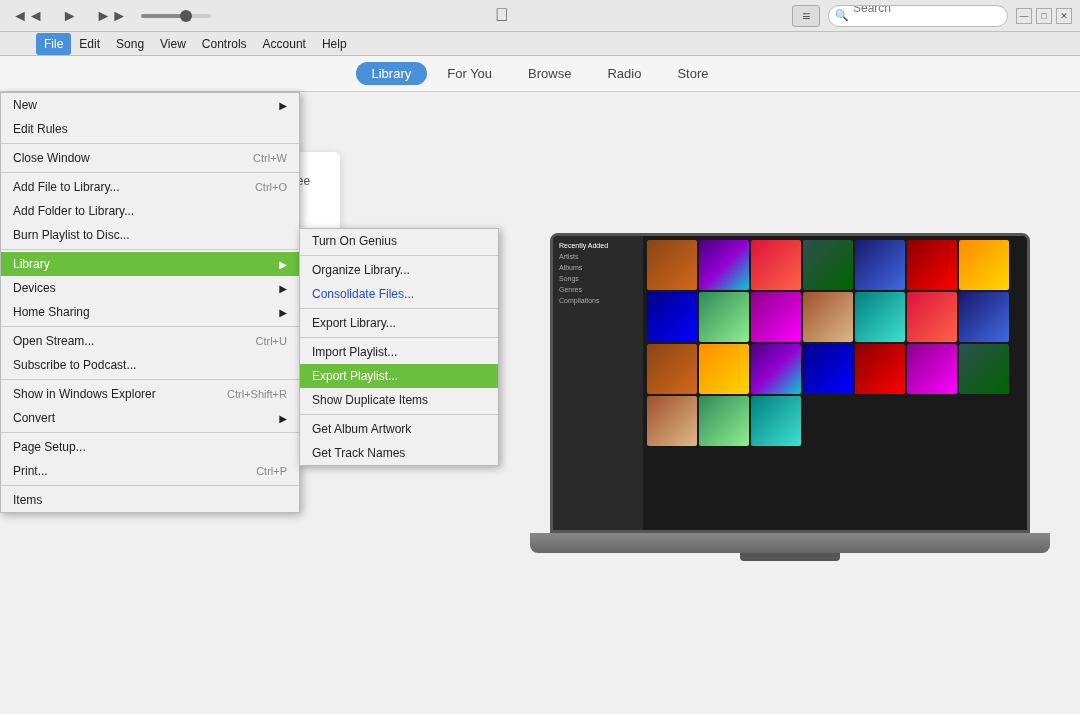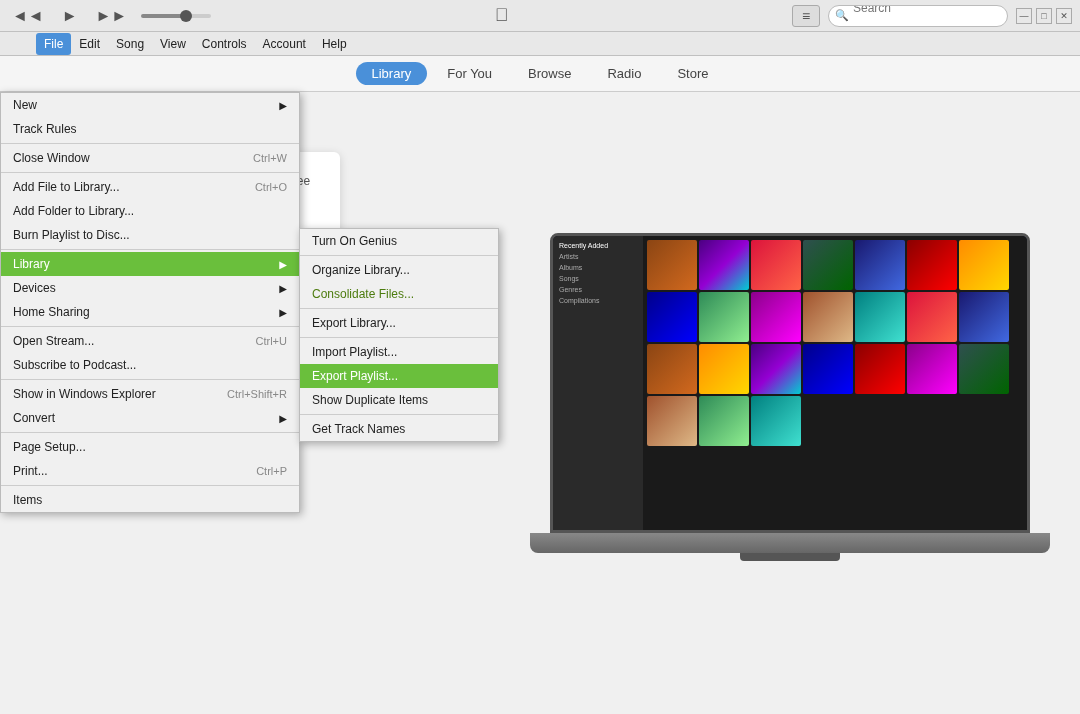--- a/index.html
+++ b/index.html
@@ -351,21 +351,21 @@
       justify-content: space-between;
       font-size: 12px;
       color: #222;
       min-height: 24px;
     }
     .submenu-item.highlighted {
       background: #6abf3c;
       color: white;
     }
     .submenu-item.disabled {
-      color: #4d7c0f;
+      color: #1d4ed8;
       cursor: default;
     }
     .submenu-separator {
       height: 1px;
       background: #ccc;
       margin: 2px 0;
     }
 
     
     .screen-sidebar {
@@ -508,21 +508,21 @@
   </div>
 
   <div class="file-menu-dropdown">
 
     <div class="dropdown-item">
       <span>New</span>
       <span class="arrow-right">▶</span>
     </div>
 
     <div class="dropdown-item">
-      <span>Track Rules</span>
+      <span>Edit Rules</span>
     </div>
     <div class="dropdown-separator"></div>
 
     <div class="dropdown-item">
       <span>Close Window</span>
       <span class="shortcut">Ctrl+W</span>
     </div>
     <div class="dropdown-separator"></div>
 
     <div class="dropdown-item">
@@ -618,19 +618,22 @@
 
     <div class="submenu-item highlighted">
       <span>Export Playlist...</span>
     </div>
 
     <div class="submenu-item">
       <span>Show Duplicate Items</span>
     </div>
     <div class="submenu-separator"></div>
 
+    <div class="submenu-item">
+      <span>Get Album Artwork</span>
+    </div>
 
     <div class="submenu-item">
       <span>Get Track Names</span>
     </div>
   </div>
 
 </div>
 
 </body></html>

